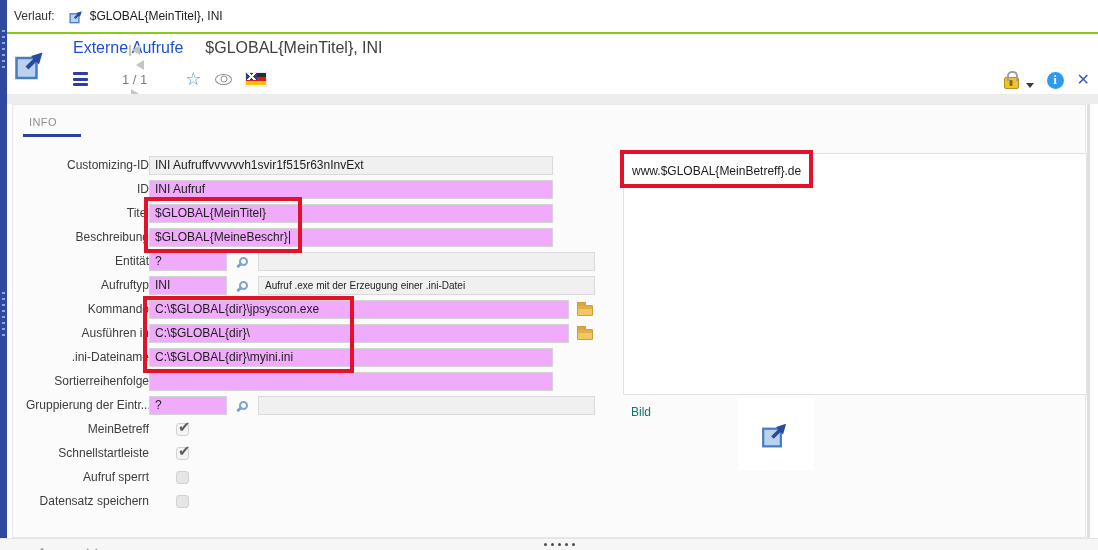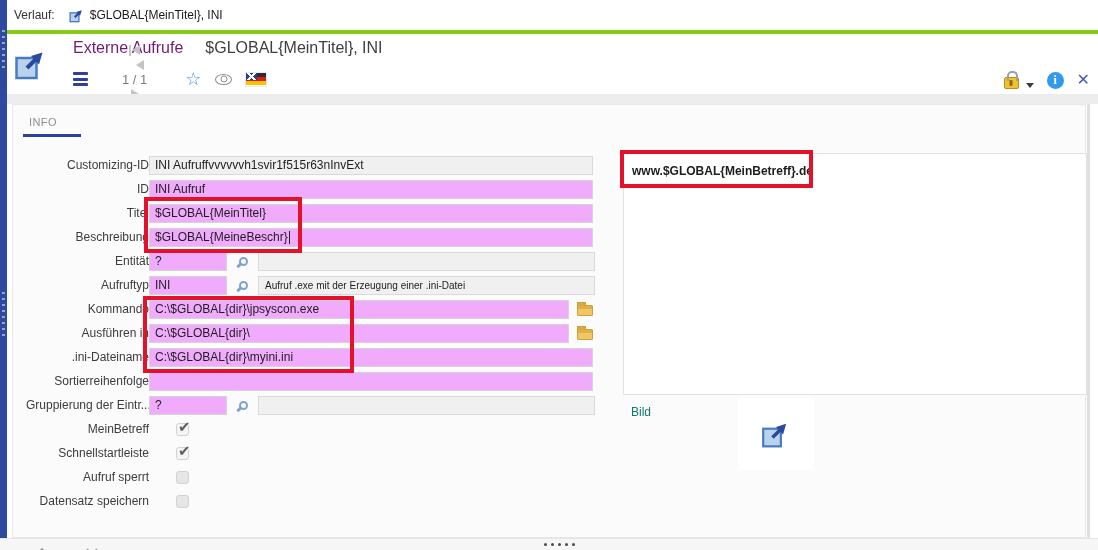--- a/index.html
+++ b/index.html
@@ -17,30 +17,30 @@
   body{font-family:"Liberation Sans","DejaVu Sans",sans-serif;background:#fff;}
   .app{position:relative;width:1098px;height:550px;background:#fff;overflow:hidden;}
 
   
   .left-strip{position:absolute;left:0;top:0;width:7px;height:538px;background:var(--strip);}
   .left-strip .grip{position:absolute;left:2px;width:3px;background:repeating-linear-gradient(to bottom,rgba(255,255,255,.5) 0 2px,transparent 2px 6px);}
   .grip-top{top:30px;height:40px;}
   .grip-mid{top:292px;height:44px;}
 
   
-  .history-bar{position:absolute;left:7px;top:0;right:0;height:34px;display:flex;align-items:center;padding-left:7px;border-bottom:4px solid #84cc16;background:#fff;}
+  .history-bar{position:absolute;left:7px;top:0;right:0;height:34px;display:flex;align-items:center;padding-left:7px;border-bottom:2px solid #84cc16;background:#fff;}
   .history-label{font-size:12px;color:#333;margin-right:14px;}
   .history-item{display:flex;align-items:center;gap:6px;cursor:pointer;}
   .history-item-text{font-size:12px;color:#1a1a1a;}
 
   
   .header{position:absolute;left:7px;top:34px;right:0;height:60px;background:#fff;}
   .big-icon{position:absolute;left:7px;top:13px;}
   .title-row{position:absolute;left:66px;top:5px;display:flex;gap:22px;align-items:baseline;}
-  .entity-type{font-size:16px;color:#701a75;}
+  .entity-type{font-size:16px;color:#1d4ed8;}
   .record-title{font-size:16px;color:#404040;}
   .toolbar{position:absolute;left:66px;top:33px;height:24px;display:flex;align-items:center;}
   .burger{display:flex;flex-direction:column;gap:2.5px;cursor:pointer;}
   .burger i{display:block;width:15px;height:3px;background:var(--accent);border-radius:1px;}
   .nav{display:flex;align-items:center;flex-direction:column;}
   .tri-l{width:0;height:0;border-top:5.5px solid transparent;border-bottom:5.5px solid transparent;border-right:8px solid #c4c4c4;}
   .tri-r{width:0;height:0;border-top:5.5px solid transparent;border-bottom:5.5px solid transparent;border-left:8px solid #c4c4c4;}
   .vbar{width:2.5px;height:11px;background:#c4c4c4;}
   .navbtn{display:flex;align-items:center;gap:1px;cursor:pointer;padding:2px;}
   .pager{font-size:13px;color:#7d7d7d;margin:0 8px;}
@@ -68,37 +68,37 @@
   
   .content{position:absolute;left:12px;top:104px;width:1074px;height:434px;background:#fbfbfb;border:1px solid #e8e8e8;}
   .scroll-line{position:absolute;left:1087px;top:104px;width:3px;height:434px;background:#e0e0e0;cursor:pointer;}
   .tab{position:absolute;left:16px;top:11px;font-size:11px;letter-spacing:.4px;color:#8f8f8f;cursor:pointer;}
   .tab-underline{position:absolute;left:10px;top:29px;width:58px;height:3px;background:var(--accent);}
 
   .form{position:absolute;left:13px;top:48px;width:600px;}
   .row{display:flex;align-items:center;height:24px;}
   .lbl{flex:0 0 123px;font-size:12px;color:#3c3c3c;white-space:nowrap;overflow:hidden;text-align:right;}
   .inp{height:19px;background:#f0abfc;border:1px solid #d4d4d4;font-size:12px;color:#1d1d1d;display:flex;align-items:center;padding:0 5px;white-space:nowrap;overflow:hidden;}
-  .inp.full{width:444px;}
+  .inp.full{width:404px;}
   .inp.cmd{width:420px;}
   .inp.small{width:78px;}
   .inp.disabled{background:#f0f0f0;border-color:#dadada;}
   .detail{width:337px;height:19px;background:#f0f0f0;border:1px solid #dadada;font-size:10px;color:#1d1d1d;display:flex;align-items:center;padding:0 6px;margin-left:10px;white-space:nowrap;overflow:hidden;}
   .mag{width:9px;height:9px;border:2px solid #7fa3cc;border-radius:50%;position:relative;margin-left:12px;cursor:pointer;flex:0 0 auto;}
   .mag::after{content:"";position:absolute;width:2.5px;height:6px;background:#7fa3cc;left:-3px;bottom:-4px;transform:rotate(45deg);}
   .folder{width:16px;height:11px;background:#f1c765;border:1px solid #caa23c;border-radius:1px;position:relative;margin-left:8px;margin-top:2px;cursor:pointer;flex:0 0 auto;}
   .folder::before{content:"";position:absolute;top:-4px;left:-1px;width:7px;height:3px;background:#dca73f;border:1px solid #caa23c;border-bottom:none;border-radius:1px 1px 0 0;}
   .folder::after{content:"";position:absolute;top:0;left:0;right:0;height:3px;background:#e2ae45;}
   .cb{width:13px;height:13px;border-radius:3px;margin-left:27px;cursor:pointer;background:#e6e6e6;border:1px solid #d2d2d2;}
   .cb.checked{background:#f4f4f4;}
   .cb .mark{display:block;font-size:15px;font-weight:bold;color:#5f5f5f;line-height:11px;margin:-3px 0 0 1px;}
   .caret-i{display:inline-block;width:1px;height:13px;background:#222;margin-left:1px;vertical-align:-2px;}
 
   
-  .url-box{position:absolute;left:610px;top:48px;width:464px;height:242px;background:#fff;border:1px solid #e2e2e2;padding:10px 8px;font-size:12px;color:#1d1d1d;cursor:text;font-weight:bold;}
+  .url-box{position:absolute;left:610px;top:48px;width:464px;height:242px;background:#fff;border:1px solid #e2e2e2;padding:10px 8px;font-size:12px;color:#1d1d1d;cursor:text;}
   .bild-label{position:absolute;left:618px;top:300px;font-size:12px;color:#0f766e;}
   .bild-preview{position:absolute;left:725px;top:293px;width:76px;height:72px;background:#fff;display:flex;align-items:center;justify-content:center;cursor:pointer;}
 
   
   .anno{position:absolute;border:4px solid var(--annotation);pointer-events:none;}
   .anno-a{left:144px;top:197px;width:158px;height:56px;}
   .anno-b{left:143px;top:296px;width:211px;height:77px;}
   .anno-c{left:620px;top:150px;width:193px;height:38px;}
 
   

